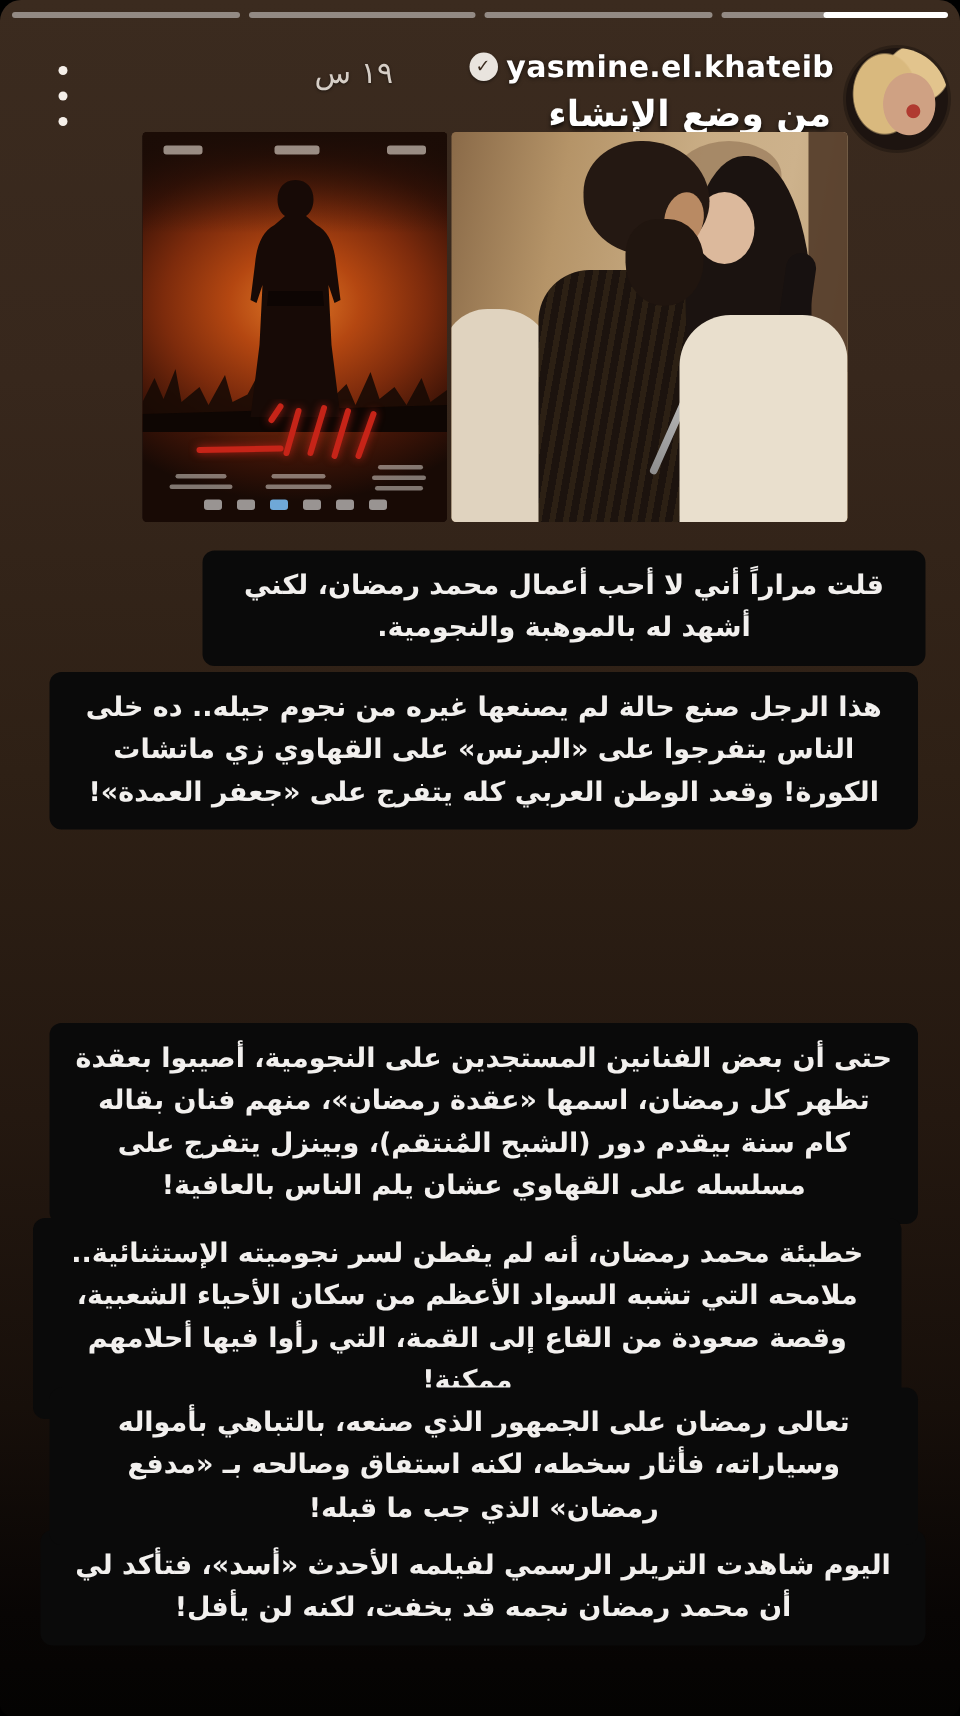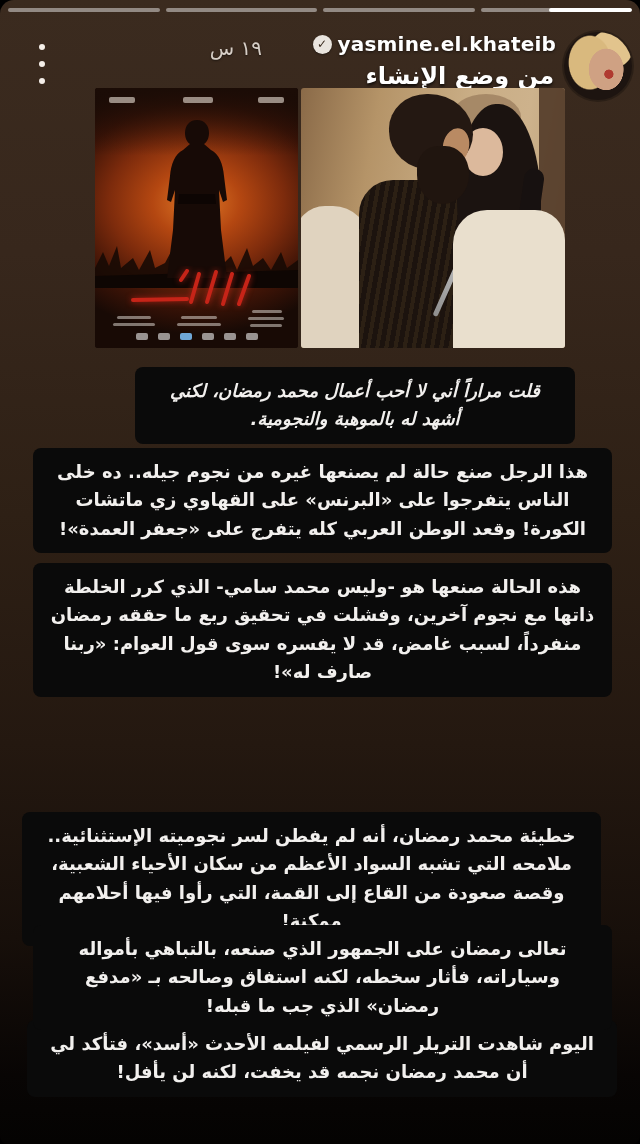--- a/index.html
+++ b/index.html
@@ -58,21 +58,21 @@
   .photo .w-shirt{position:absolute;left:152px;top:122px;width:112px;height:140px;border-radius:34px 30px 0 0;background:#e9dfcd;}
   .photo .vest{position:absolute;left:58px;top:92px;width:118px;height:170px;border-radius:34px 26px 0 0;
     background:repeating-linear-gradient(100deg,#2c2014 0 4px,#1c130e 4px 9px);}
   .photo .sleeve{position:absolute;left:-6px;top:118px;width:74px;height:144px;border-radius:30px 36px 0 0;background:#e0d3bf;}
   .photo .chain{position:absolute;left:150px;top:140px;width:5px;height:92px;border-radius:3px;background:linear-gradient(#d4d4d4,#8e8e8e);transform:rotate(24deg);}
 
   
   .block{position:absolute;background:#0a0a0a;border-radius:8px;color:#f2f0ee;
     direction:rtl;text-align:center;font-weight:bold;font-size:18px;line-height:1.58;
     padding:10px 16px;}
-  .b1{top:367px;left:135px;width:440px;font-style:italic;}
+  .b1{top:367px;left:135px;width:482px;}
   .b2{top:448px;left:33px;width:579px;}
   .b3{top:563px;left:33px;width:579px;}
   .b4{top:682px;left:33px;width:579px;}
   .b5{top:812px;left:22px;width:579px;}
   .b6{top:925px;left:33px;width:579px;}
   .b7{top:1020px;left:27px;width:590px;}
 </style>
 </head>
 <body>
 
@@ -154,18 +154,18 @@
     <div class="braid"></div>
     <div class="w-shirt"></div>
     <div class="w-face"></div>
     <div class="man-hair"></div>
     <div class="man-face"></div>
     <div class="man-beard"></div>
   </div>
 
   <div class="block b1">قلت مراراً أني لا أحب أعمال محمد رمضان، لكني أشهد له بالموهبة والنجومية.</div>
   <div class="block b2">هذا الرجل صنع حالة لم يصنعها غيره من نجوم جيله.. ده خلى الناس يتفرجوا على «البرنس» على القهاوي زي ماتشات الكورة! وقعد الوطن العربي كله يتفرج على «جعفر العمدة»!</div>
-  <div class="block b3">هذه الحالة صنعها هو -وليس محمد سامي- الذي كرر الخلطة ذاتها مع نجوم آخرين، وفشلت في تحقيق ربع ما حققه رمضان منفرداً، لسبب غامض، قد لا يفسره سوى قول العوام: «ربنا صارف له»!</div>
+  <div class="block b4">حتى أن بعض الفنانين المستجدين على النجومية، أصيبوا بعقدة تظهر كل رمضان، اسمها «عقدة رمضان»، منهم فنان بقاله كام سنة بيقدم دور (الشبح المُنتقم)، وبينزل يتفرج على مسلسله على القهاوي عشان يلم الناس بالعافية!</div>
   <div class="block b5">خطيئة محمد رمضان، أنه لم يفطن لسر نجوميته الإستثنائية.. ملامحه التي تشبه السواد الأعظم من سكان الأحياء الشعبية، وقصة صعودة من القاع إلى القمة، التي رأوا فيها أحلامهم ممكنة!</div>
   <div class="block b7">اليوم شاهدت التريلر الرسمي لفيلمه الأحدث «أسد»، فتأكد لي أن محمد رمضان نجمه قد يخفت، لكنه لن يأفل!</div>
   <div class="block b6">تعالى رمضان على الجمهور الذي صنعه، بالتباهي بأمواله وسياراته، فأثار سخطه، لكنه استفاق وصالحه بـ «مدفع رمضان» الذي جب ما قبله!</div>
 
 </div>
 
 </body></html>

